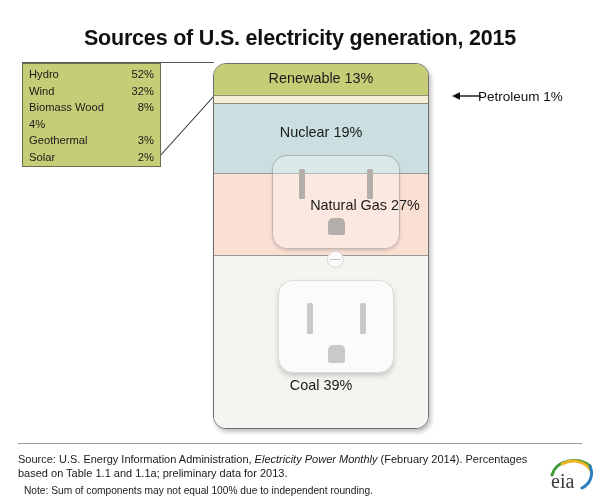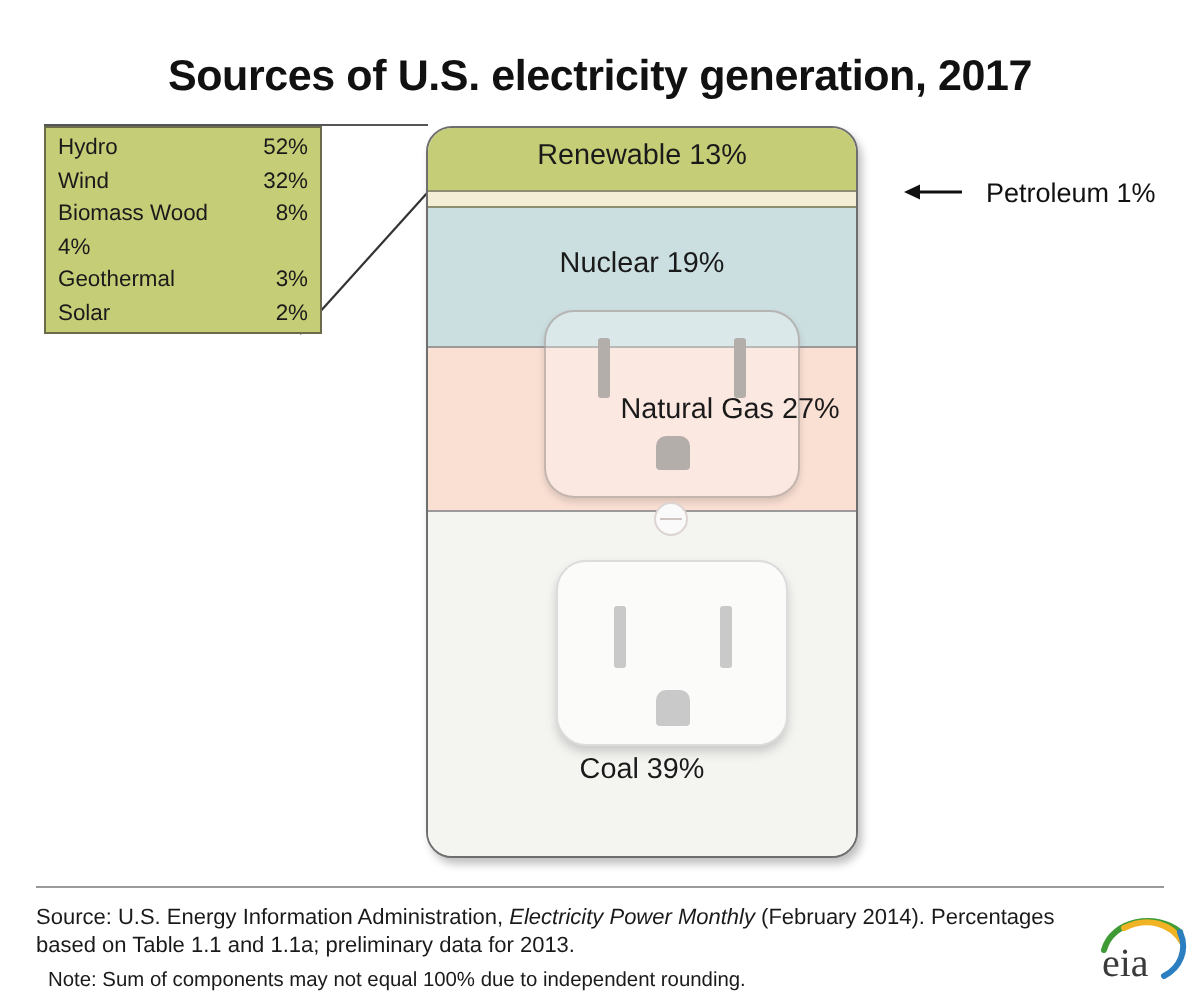--- a/index.html
+++ b/index.html
@@ -175,21 +175,20 @@
   }
 
   
   .callout-label {
     position: absolute;
     left: 478px;
     top: 89px;
     font-size: 13.5px;
     color: #111111;
     white-space: nowrap;
-    margin-left: 15px;
   }
   .callout-line {
     position: absolute;
     left: 452px;
     top: 89px;
     width: 30px;
     height: 14px;
     overflow: visible;
   }
 
@@ -229,21 +228,21 @@
     top: 455px;
     width: 46px;
     height: 40px;
   }
 </style>
 </head>
 <body>
 
 <div id="page">
 
-  <div class="title">Sources of U.S. electricity generation, 2017</div>
+  <div class="title">Sources of U.S. electricity generation, 2015</div>
 
   <div class="leader-top"></div>
   <svg class="leader-diag" viewBox="0 0 76 110">
     <line x1="0" y1="107" x2="64" y2="36" stroke="#333333" stroke-width="1.1"></line>
   </svg>
 
   <div class="legend-box">
     <div class="legend-row">
       <span class="lg-name">Hydro</span>
       <span class="lg-val">52%</span>

